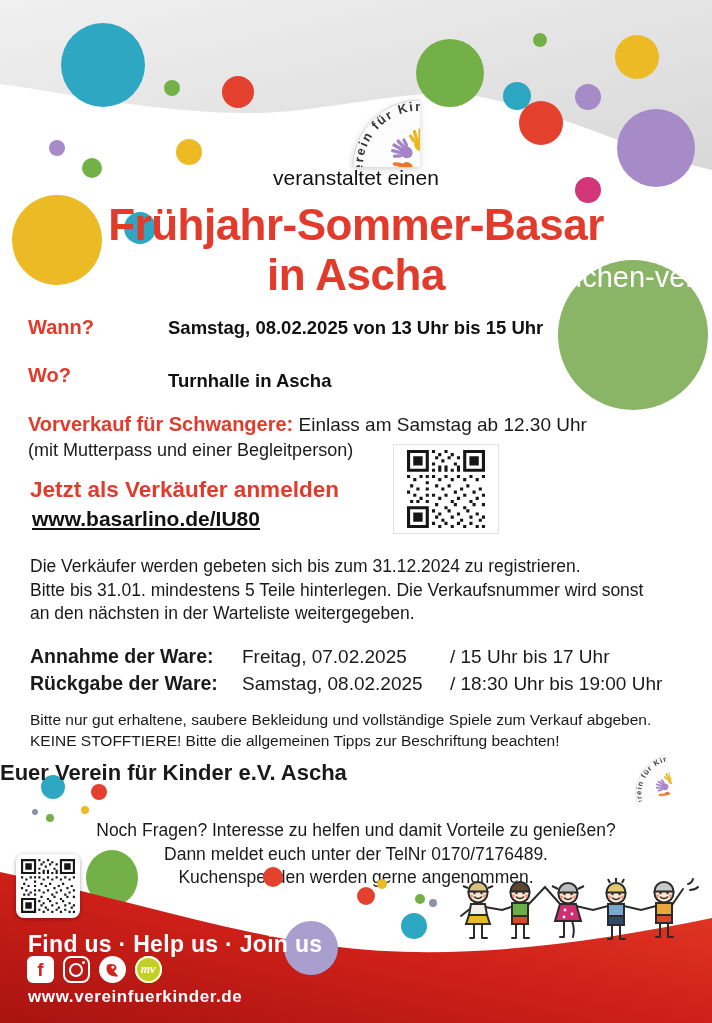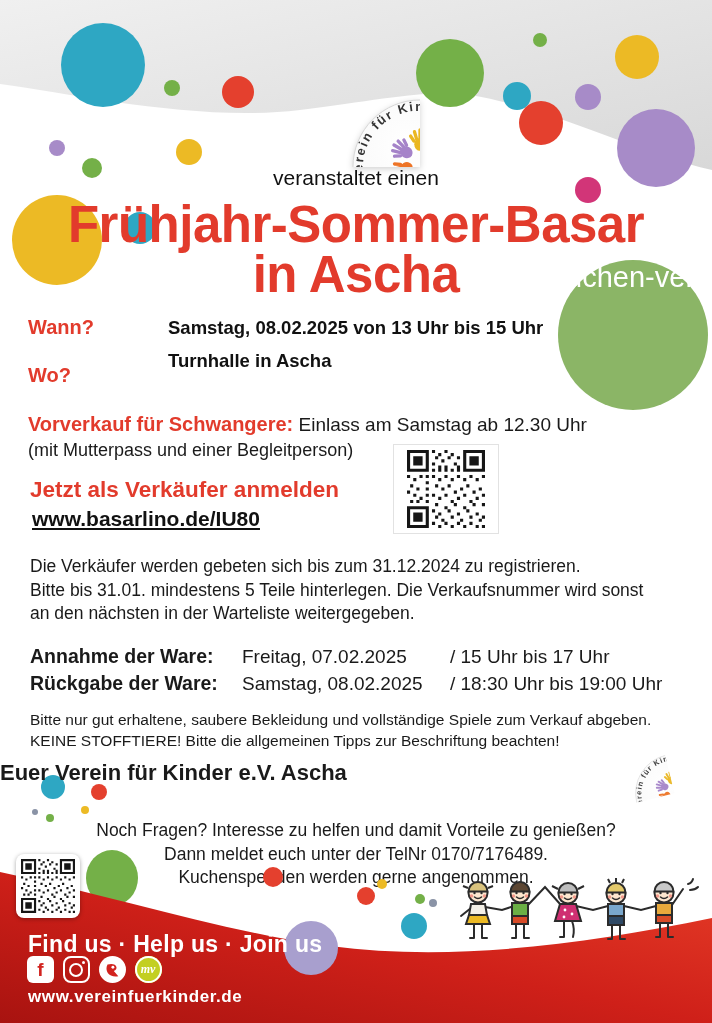--- a/index.html
+++ b/index.html
@@ -11,21 +11,21 @@
   svg{display:block;}
   .dot{position:absolute;display:block;border-radius:50%;}
 
   
   .header-bg{position:absolute;left:0;top:0;}
   .logo-main{position:absolute;left:282px;top:29px;width:138px;height:138px;filter:drop-shadow(0 2px 3px rgba(0,0,0,.18));}
   .logo-watermark{position:absolute;left:586px;top:724px;width:80px;height:80px;transform:rotate(-14deg);opacity:.95;}
 
   .intro-line{position:absolute;left:0;top:166px;width:712px;text-align:center;font-size:21px;color:#111;}
   .title{position:absolute;left:0;top:200px;width:712px;text-align:center;
-         font-size:51px;font-weight:bold;color:#e23b2c;line-height:50px;letter-spacing:-.5px;}
+         font-size:44px;font-weight:bold;color:#e23b2c;line-height:50px;letter-spacing:-.5px;}
 
   .badge{position:absolute;left:558px;top:260px;width:150px;height:150px;border-radius:50%;
          background:#8bb566;color:#fff;text-align:center;font-size:29px;line-height:35px;
          display:flex;flex-direction:row;justify-content:center;}
 
   .row-label{position:absolute;left:28px;font-size:20px;font-weight:bold;color:#e23b2c;}
   .row-value{position:absolute;left:168px;font-size:18.5px;font-weight:bold;color:#111;}
 
   .presale{position:absolute;left:28px;top:413px;font-size:19px;}
   .presale b{color:#e23b2c;font-size:20px;}
@@ -166,21 +166,21 @@
 
   <div class="badge">
     <div>mit</div>
     <div>Kuchen-</div>
     <div>verkauf!</div>
   </div>
 
   <div class="row-label" style="top:316px">Wann?</div>
   <div class="row-value" style="top:317px">Samstag, 08.02.2025 von 13 Uhr bis 15 Uhr</div>
   <div class="row-label" style="top:364px">Wo?</div>
-  <div class="row-value" style="top:350px">Turnhalle in Ascha</div>
+  <div class="row-value" style="top:370px">Turnhalle in Ascha</div>
 
   <div class="presale">
     <b>Vorverkauf für Schwangere:</b>
     <span>Einlass am Samstag ab 12.30 Uhr</span>
   </div>
   <div class="presale-note">(mit Mutterpass und einer Begleitperson)</div>
 
   <div class="register-head">Jetzt als Verkäufer anmelden</div>
   <div class="register-link">www.basarlino.de/IU80</div>
 

